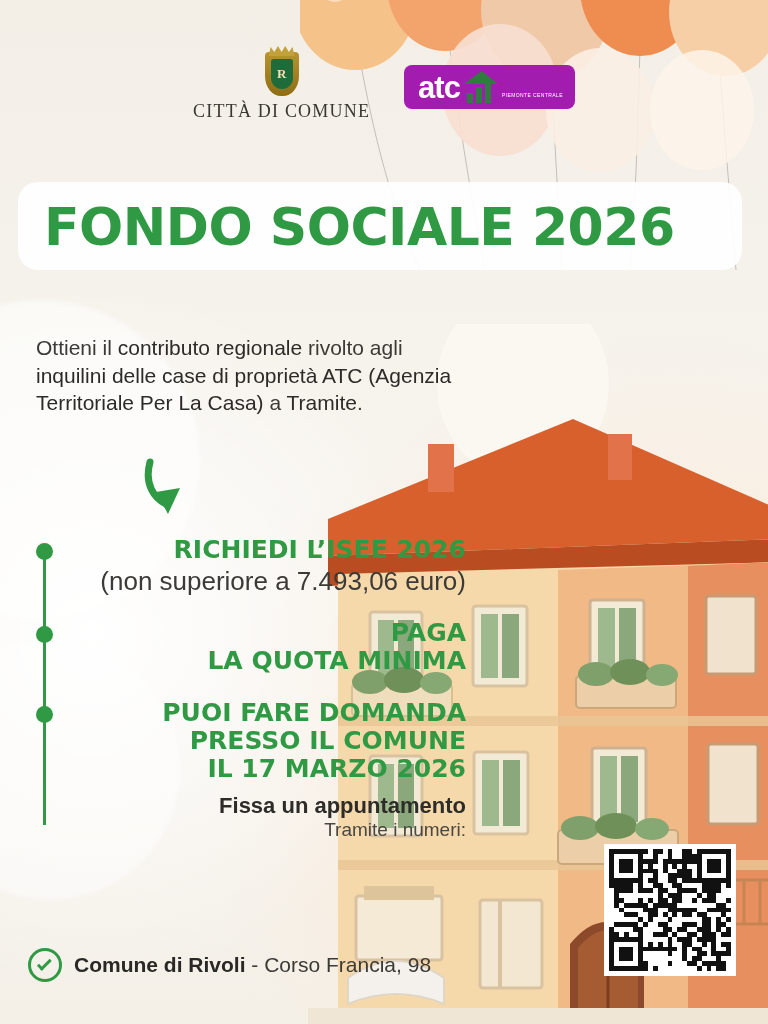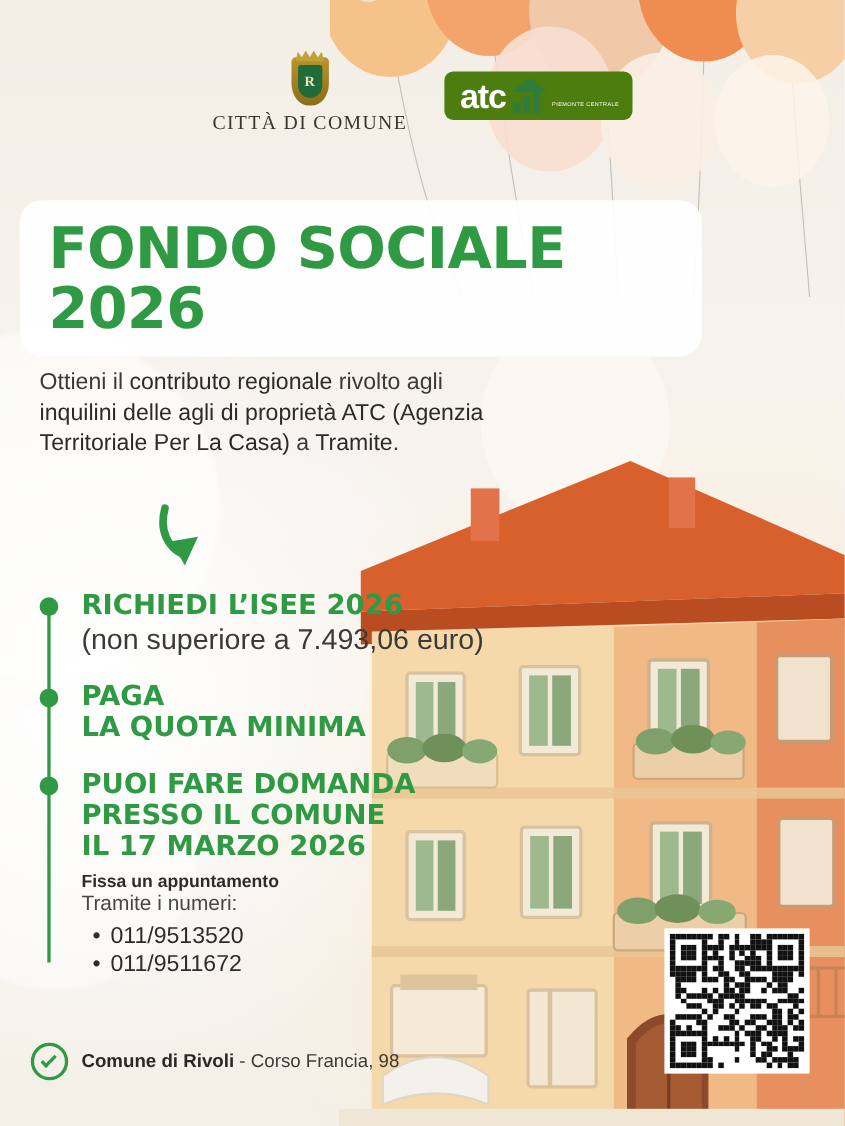--- a/index.html
+++ b/index.html
@@ -65,21 +65,21 @@
     color: #f0e2b0; font-size: 13px; font-weight: bold;
     display: flex; align-items: center; justify-content: center;
     font-family: "Liberation Serif", serif;
   }
   .crest-text {
     font-family: "Liberation Serif", serif;
     font-size: 18px; letter-spacing: 1.2px; color: #3a3632;
   }
   .atc-logo {
     display: flex; align-items: center;
-    background: #4d7c0f;
+    background: #a21caf;
     border-radius: 8px;
     padding: 6px 12px 6px 14px;
     gap: 4px;
   }
   .atc-word {
     font-size: 31px; font-weight: bold; color: #ffffff;
     letter-spacing: -1px; line-height: 1;
   }
   .atc-mark {
     width: 34px; height: 32px; position: relative;
@@ -89,21 +89,21 @@
     background: #2f7d3e;
     clip-path: polygon(0% 100%, 52% 0%, 100% 100%);
   }
   .atc-mark .bars { position: absolute; bottom: 0; left: 3px; display: flex; gap: 3px; align-items: flex-end; }
   .atc-mark .bars span { width: 6px; background: #2f7d3e; display: block; }
   .atc-sub { font-size: 5px; color: #fff; letter-spacing: .4px; align-self: flex-end; margin-bottom: 5px;}
 
   
   .title-card {
     position: absolute; top: 182px; left: 18px;
-    width: 620px;
+    width: 724px;
     background: rgba(255,255,255,0.92);
     border-radius: 20px;
     padding: 18px 26px 16px 26px;
     z-index: 5;
   }
   .title {
     font-size: 52px; font-weight: bold; color: #2f9a43;
     line-height: 1.04; letter-spacing: -0.5px;
     font-family: "DejaVu Sans", sans-serif;
   }
@@ -122,34 +122,34 @@
   
   .timeline {
     position: absolute; left: 36px; top: 536px; width: 430px;
     z-index: 5;
   }
   .timeline::before {
     content: "";
     position: absolute; left: 7px; top: 12px; bottom: 16px;
     width: 3px; background: #2f9a43;
   }
-  .step { position: relative; padding-left: 38px; margin-bottom: 22px; }
+  .step { position: relative; padding-left: 38px; margin-bottom: 22px; text-align: right; }
   .dot {
     position: absolute; left: 0; top: 7px;
     width: 17px; height: 17px; border-radius: 50%;
     background: #2f9a43;
   }
   .step-title {
     font-size: 25px; font-weight: bold; color: #2f9a43;
     line-height: 1.12; font-family: "DejaVu Sans", sans-serif;
   }
   .step-sub {
     font-size: 26px; color: #3c3a36; margin-top: 2px;
   }
-  .sub-bold { font-size: 16px; font-weight: bold; color: #2e2c29; margin-top: 10px; }
+  .sub-bold { font-size: 22px; font-weight: bold; color: #2e2c29; margin-top: 10px; }
   .sub-plain { font-size: 19px; color: #4a4742; }
   .phones { margin-top: 6px; }
   .phone { font-size: 21px; color: #2e2c29; margin: 2px 0 2px 10px; }
   .phone::before { content: "•"; margin-right: 9px; }
 
   
   .footer {
     position: absolute; left: 28px; bottom: 42px;
     display: flex; align-items: center; gap: 12px;
     z-index: 5;
@@ -157,21 +157,21 @@
   .check-circle {
     width: 34px; height: 34px; border-radius: 50%;
     border: 3px solid #2f9a43;
     display: flex; align-items: center; justify-content: center;
   }
   .check-circle span {
     display: block; width: 14px; height: 7px;
     border-left: 3px solid #2f9a43; border-bottom: 3px solid #2f9a43;
     transform: rotate(-45deg) translate(1px,-2px);
   }
-  .footer-text { font-size: 17px; color: #3c3a36; }
+  .footer-text { font-size: 21px; color: #3c3a36; }
   .footer-text b { color: #2a2826; }
 
   
   .qr {
     position: absolute; right: 32px; bottom: 48px;
     width: 132px; height: 132px;
     background: #ffffff; padding: 5px;
     z-index: 6;
   }
   .qr canvas, .qr .grid {
@@ -322,21 +322,21 @@
       </div>
       <div class="atc-sub">PIEMONTE CENTRALE</div>
     </div>
   </div>
 
   <div class="title-card">
     <div class="title">FONDO SOCIALE 2026</div>
   </div>
 
   <div class="intro">
-    <span>Ottieni il </span><b>contributo regionale</b><span> rivolto agli </span><b>inquilini delle agli di proprietà ATC (Agenzia Territoriale Per La Casa)</b><span> a </span><b>Tramite</b><span>.</span>
+    <span>Ottieni il </span><b>contributo regionale</b><span> rivolto agli </span><b>inquilini delle case di proprietà ATC (Agenzia Territoriale Per La Casa)</b><span> a </span><b>Tramite</b><span>.</span>
   </div>
 
   <svg class="arrow" width="56" height="66" viewBox="0 0 56 66" aria-hidden="true">
     <path d="M10,4 C4,26 14,40 26,46" stroke="#2f9a43" stroke-width="7" fill="none" stroke-linecap="round"></path>
     <path d="M16,34 L28,56 L40,30 Z" fill="#2f9a43"></path>
   </svg>
 
   <div class="timeline">
 
     <div class="step">
@@ -351,24 +351,20 @@
 LA QUOTA MINIMA</div>
     </div>
 
     <div class="step" style="margin-bottom:0;">
       <span class="dot"></span>
       <div class="step-title" style="white-space:pre-line;">PUOI FARE DOMANDA
 PRESSO IL COMUNE
 IL 17 MARZO 2026</div>
       <div class="sub-bold">Fissa un appuntamento</div>
       <div class="sub-plain">Tramite i numeri:</div>
-      <div class="phones">
-        <div class="phone">011/9513520</div>
-        <div class="phone">011/9511672</div>
-      </div>
     </div>
   </div>
 
   <div class="footer">
     <div class="check-circle">
         <span></span>
       </div>
     <div class="footer-text">
       <b>Comune di Rivoli</b><span> - Corso Francia, 98</span>
     </div>

